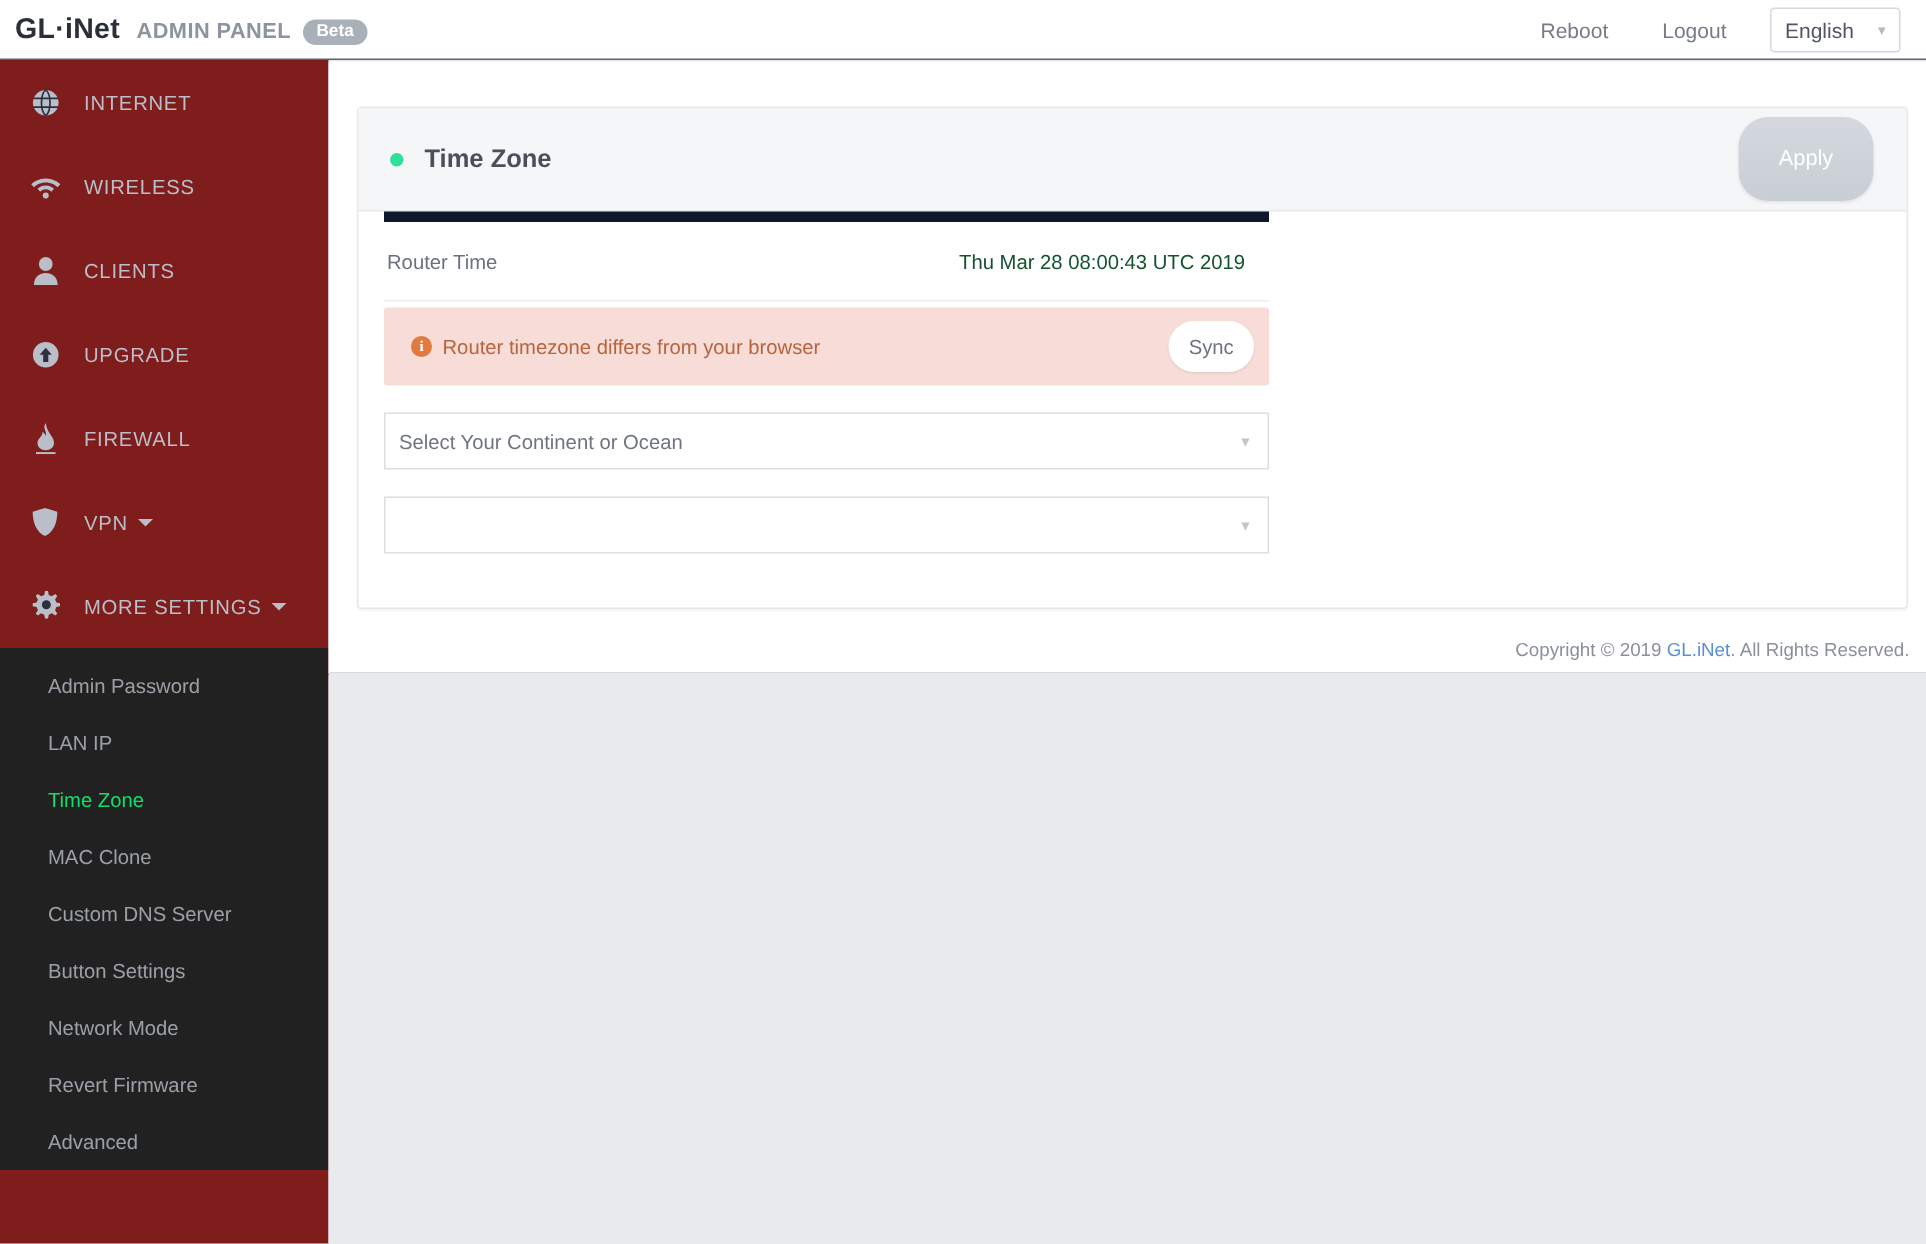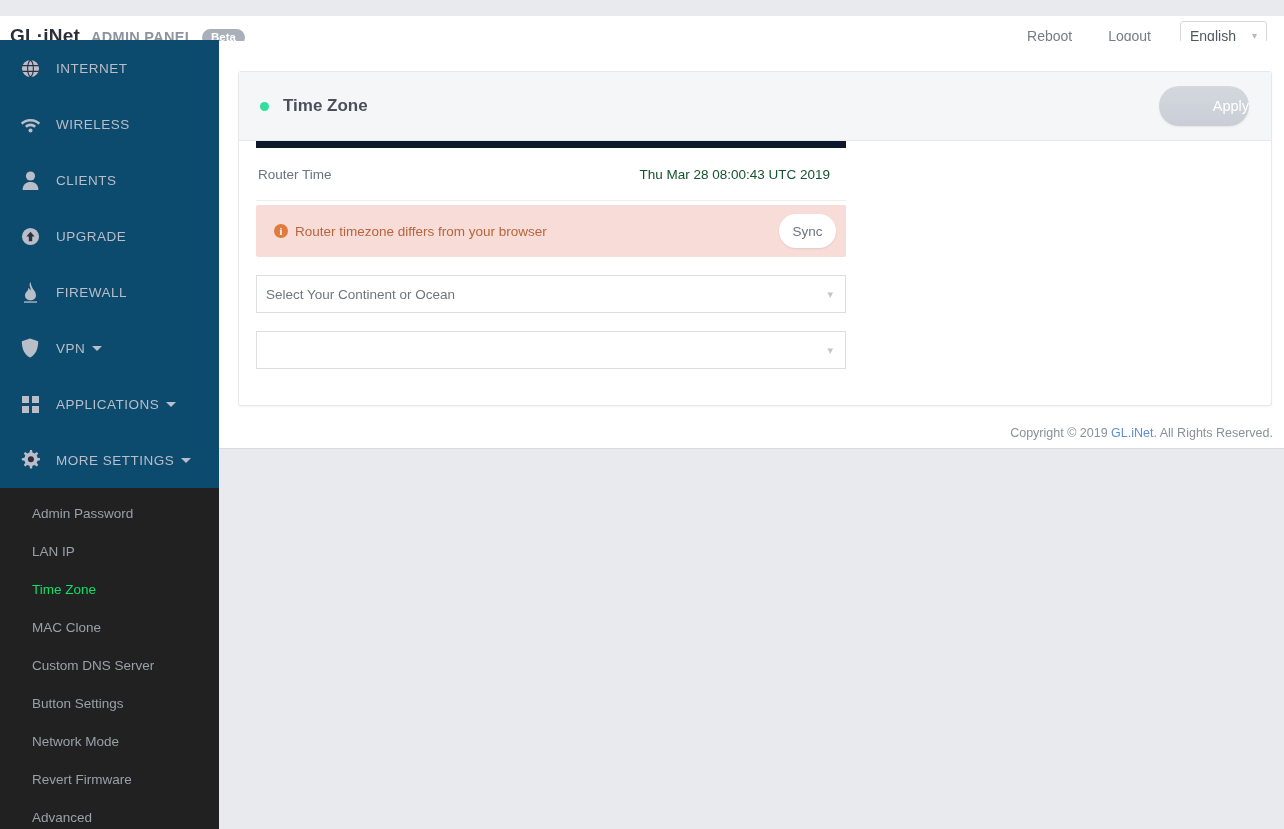--- a/index.html
+++ b/index.html
@@ -7,21 +7,21 @@
     width: 1284px;
     height: 829px;
     overflow: hidden;
     font-family: "Liberation Sans", sans-serif;
     background: #e9eaee;
   }
 
   
   .topbar {
     position: absolute;
-    top: 16px; left: 0;
+    top: 0; left: 0;
     width: 1284px;
     height: 40px;
     background: #ffffff;
     border-bottom: 1px solid #5a6472;
     display: flex;
     align-items: center;
   }
   .brand {
     display: flex;
     align-items: baseline;
@@ -80,21 +80,21 @@
   }
   .lang-select .lbl { font-size: 14px; color: #505662; }
   .lang-select .car { margin-left: auto; color: #b4b8c0; font-size: 10px; }
 
   
   .sidebar {
     position: absolute;
     top: 40px; left: 0;
     width: 219px;
     height: 789px;
-    background: #0c4a6e;
+    background: #7f1d1d;
     overflow: hidden;
   }
   .nav-item {
     height: 56px;
     display: flex;
     align-items: center;
     padding-left: 18px;
     cursor: pointer;
   }
   .nav-icon {
@@ -166,30 +166,29 @@
     margin-right: 14px;
     flex: none;
   }
   .card-title {
     font-size: 17px;
     color: #4a4f5c;
   }
   .apply-btn {
     margin-left: auto;
     width: 90px;
-    height: 40px;
+    height: 56px;
     border-radius: 20px;
     border: none;
     background: linear-gradient(180deg, #d4d8de 0%, #c9ced6 100%);
     color: #ffffff;
     font-size: 14.5px;
     font-family: "Liberation Sans", sans-serif;
     cursor: default;
     box-shadow: 0 1px 2px rgba(0,0,0,0.07);
-    text-align: right;
   }
   .card-body { padding: 0 21px 36px 17px; }
 
   .row-time {
     margin-top: 0;
     height: 60px;
     width: 590px;
     display: flex;
     align-items: center;
     border-top: 7px solid #0f172a;
@@ -344,32 +343,20 @@
   <div class="nav-item">
     <span class="nav-icon">
       <svg width="18" height="20" viewBox="0 0 18 20">
           <path d="M9 0.6 L17.2 3.2 C17.2 11 14.4 17 9 19.4 C3.6 17 0.8 11 0.8 3.2 Z" fill="#b9bec8"></path>
         </svg>
     </span>
     <span class="nav-label">VPN</span>
     <span class="nav-caret"></span>
   </div>
 
-  <div class="nav-item">
-    <span class="nav-icon">
-      <svg width="17" height="17" viewBox="0 0 17 17">
-          <rect x="0" y="0" width="7" height="7" fill="#b9bec8"></rect>
-          <rect x="10" y="0" width="7" height="7" fill="#b9bec8"></rect>
-          <rect x="0" y="10" width="7" height="7" fill="#b9bec8"></rect>
-          <rect x="10" y="10" width="7" height="7" fill="#b9bec8"></rect>
-        </svg>
-    </span>
-    <span class="nav-label">APPLICATIONS</span>
-    <span class="nav-caret"></span>
-  </div>
 
   <div class="nav-item">
     <span class="nav-icon">
       <svg width="20" height="20" viewBox="0 0 20 20">
           <path d="M10 0 L12 0 L12.5 2.6 L14.6 3.5 L16.8 2 L18.2 3.4 L16.7 5.6 L17.6 7.7 L20 8.2 L20 10.2 L17.6 10.7 L16.7 12.8 L18.2 15 L16.8 16.4 L14.6 14.9 L12.5 15.8 L12 18.4 L10 18.4 L9.5 15.8 L7.4 14.9 L5.2 16.4 L3.8 15 L5.3 12.8 L4.4 10.7 L1.8 10.2 L1.8 8.2 L4.4 7.7 L5.3 5.6 L3.8 3.4 L5.2 2 L7.4 3.5 L9.5 2.6 Z" fill="#b9bec8"></path>
           <circle cx="10.9" cy="9.2" r="3" fill="#2c3042"></circle>
         </svg>
     </span>
     <span class="nav-label">MORE SETTINGS</span>
     <span class="nav-caret"></span>

